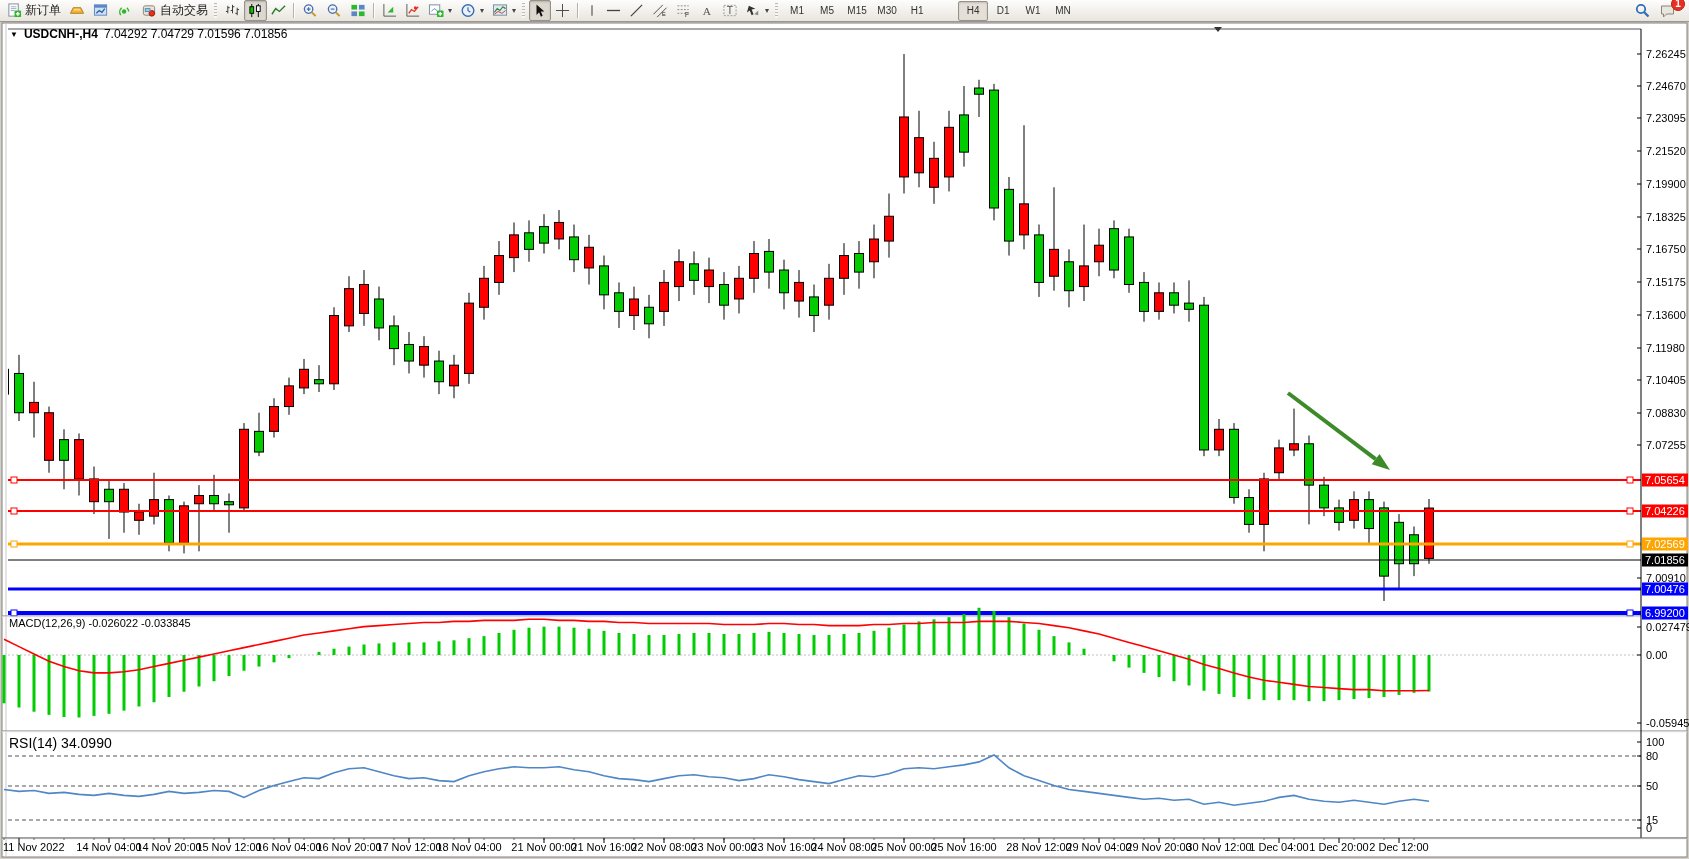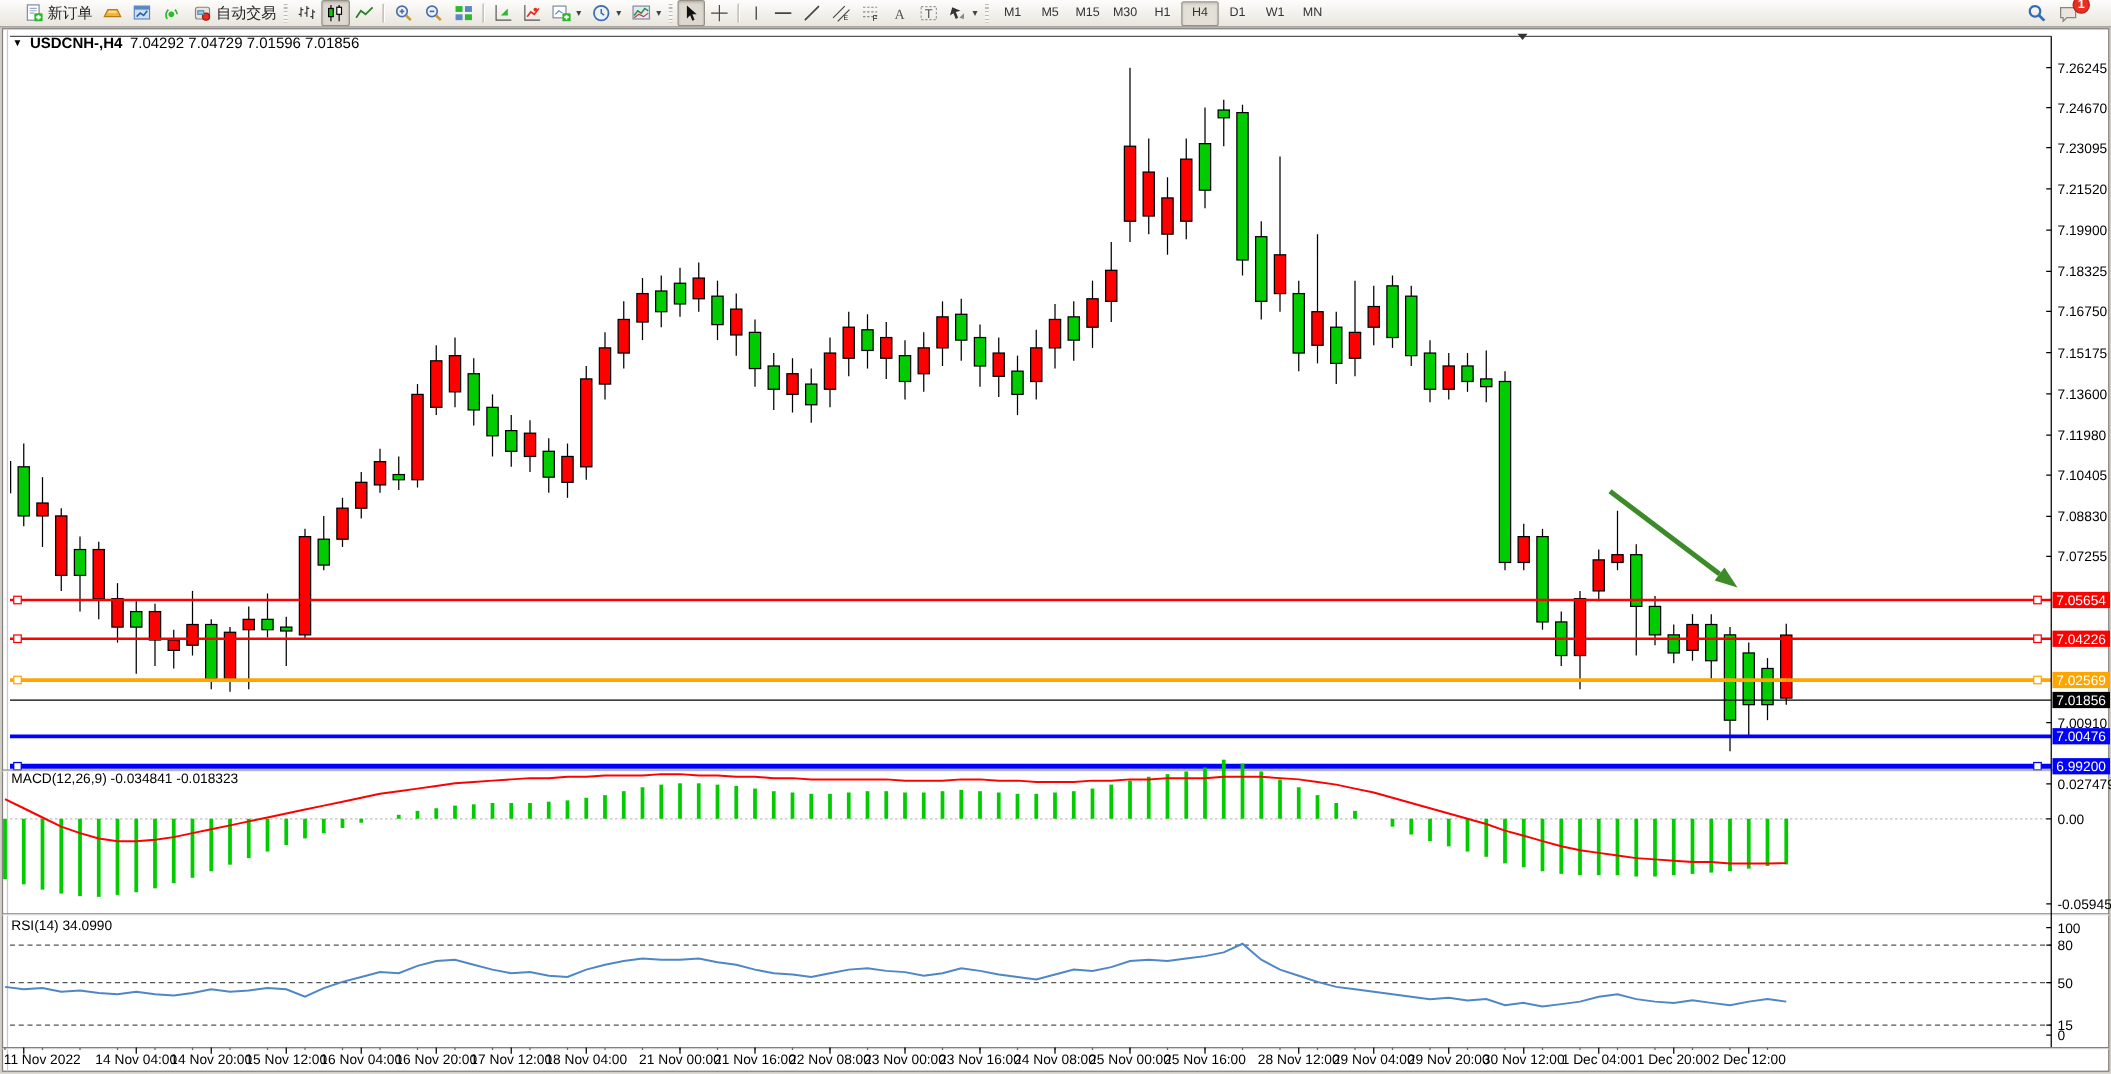--- a/index.html
+++ b/index.html
@@ -1,43 +1,43 @@
 <!DOCTYPE html>
 <html><head>
 <meta charset="utf-8">
 <style>
   html,body{margin:0;padding:0;}
   body{width:1689px;height:859px;position:relative;overflow:hidden;
        background:#d4d0c8;font-family:"Liberation Sans",sans-serif;}
   
   .toolbar{position:absolute;top:0;left:0;width:1689px;height:22px;z-index:5;
     background:linear-gradient(#fdfdfc,#e9e5de);border-bottom:1px solid #9c988f;
-    display:flex;align-items:center;padding:0 16px;box-sizing:border-box;}
+    display:flex;align-items:center;padding:0 3px;box-sizing:border-box;}
   .tb-btn{height:19px;display:flex;align-items:center;justify-content:center;gap:3px;
     padding:0 3px;border:1px solid transparent;border-radius:2px;font-size:12px;color:#222;
     white-space:nowrap;}
   .tb-btn.pressed{background:#dcd8cf;border:1px solid #96928a;box-shadow:inset 0 1px 2px rgba(0,0,0,.18);}
   .tb-sep{width:1px;height:15px;background:#b5b1a8;border-right:1px solid #fff;margin:0 3px;}
   .tb-grip{width:3px;height:15px;margin:0 4px 0 2px;
     background:repeating-linear-gradient(#bdb9b0 0 1px,#f7f6f3 1px 3px);}
   .caret{font-size:8px;color:#444;margin-left:1px;}
   .tf-btn{height:18px;min-width:24px;display:flex;align-items:center;justify-content:center;
     font-size:10px;color:#333;border:1px solid transparent;padding:0 2px;border-radius:2px;}
-  .tf-btn.pressed{background:#e4e0d8;border:1px solid #96928a;box-shadow:inset 0 1px 2px rgba(0,0,0,.15);}
+  .tf-btn.pressed{background:#e4e0d8;border:1px solid #96928a;box-shadow:inset 0 1px 2px rgba(0,0,0,.15);margin-left:26px;}
   .spacer{flex:1;}
   .badge{position:absolute;top:-4px;right:-6px;background:#e53022;color:#fff;border-radius:8px;
     font-size:10px;line-height:12px;min-width:12px;text-align:center;font-weight:bold;
     border:1px solid #c01e12;}
   
   #chart-svg{position:absolute;top:0;left:0;z-index:1;}
   .overlay{position:absolute;z-index:2;color:#000;white-space:pre;}
   #chart-title{left:10px;top:27px;font-size:12px;font-weight:bold;display:flex;gap:6px;align-items:center;}
   #chart-title .tri{font-size:8px;}
   #macd-label{left:9px;top:617px;font-size:11px;}
-  #rsi-label{left:9px;top:735px;font-size:11px;}
+  #rsi-label{left:9px;top:735px;font-size:14px;}
 </style>
 </head>
 <body>
 
 <div class="toolbar">
   <div class="tb-btn">
     <svg width="15" height="15" viewBox="0 0 16 16">
         <rect x="2" y="1" width="10" height="13" fill="#fff" stroke="#7a8aa0"></rect>
         <line x1="4" y1="4" x2="10" y2="4" stroke="#9ab"></line>
         <line x1="4" y1="6" x2="10" y2="6" stroke="#9ab"></line>
@@ -719,14 +719,14 @@
     <text x="1339" y="851" font-family="&quot;Liberation Sans&quot;,sans-serif" font-size="11px" fill="#000" text-anchor="middle">1 Dec 20:00</text>
     <line x1="1399" y1="838" x2="1399" y2="843" stroke="#000"></line>
     <text x="1399" y="851" font-family="&quot;Liberation Sans&quot;,sans-serif" font-size="11px" fill="#000" text-anchor="middle">2 Dec 12:00</text>
   </svg>
 
 <div class="overlay" id="chart-title">
   <span class="tri">▼</span>
   <span>USDCNH-,H4</span>
   <span style="font-weight:normal;">7.04292 7.04729 7.01596 7.01856</span>
 </div>
-<div class="overlay" id="macd-label">MACD(12,26,9) -0.034841 -0.018323</div>
+<div class="overlay" id="macd-label">MACD(12,26,9) -0.026022 -0.033845</div>
 <div class="overlay" id="rsi-label">RSI(14) 34.0990</div>
 
 </body></html>

